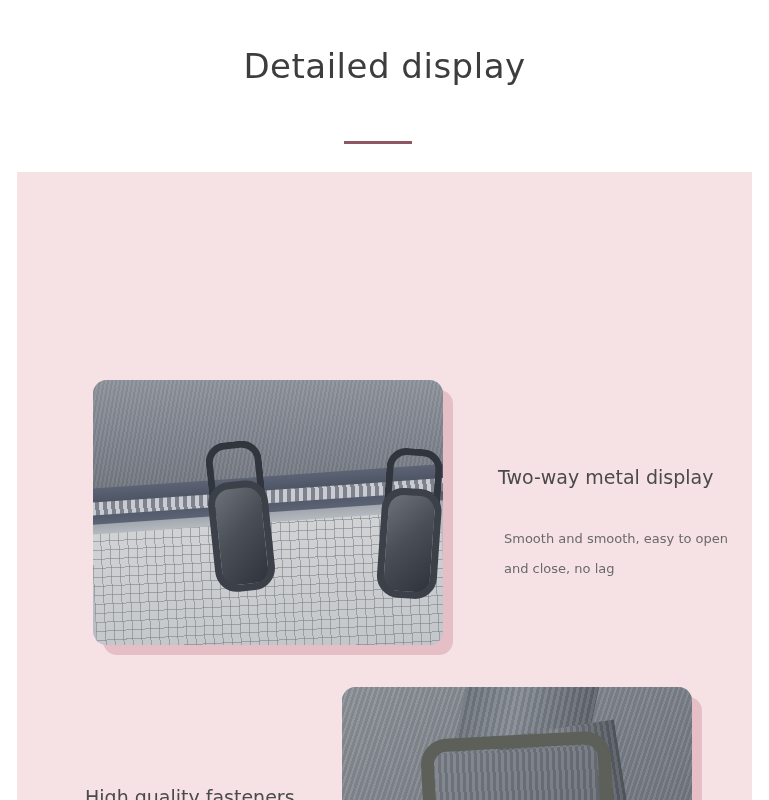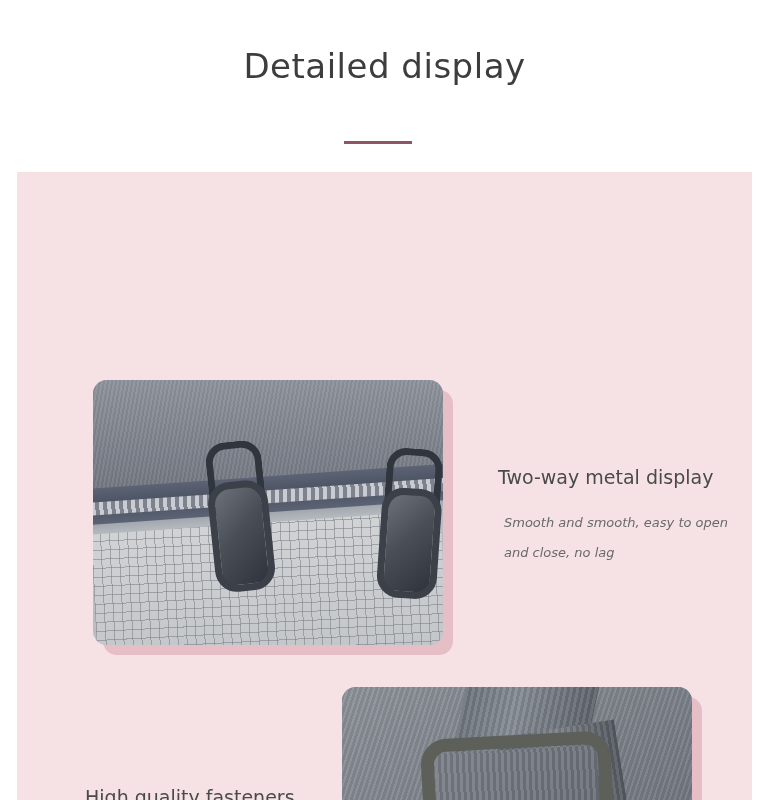--- a/index.html
+++ b/index.html
@@ -202,21 +202,21 @@
     font-family: "DejaVu Sans", sans-serif;
     white-space: nowrap;
   }
   .txt-body {
     font-size: 13px;
     color: #6a6a6a;
     line-height: 30px;
     font-family: "DejaVu Sans", sans-serif;
   }
   .block-right { top: 294px; left: 481px; width: 250px; }
-  .block-right .txt-body { margin-top: 20px; padding-left: 6px; font-style: italic; }
+  .block-right .txt-body { margin-top: 36px; padding-left: 6px; }
   .block-left { top: 614px; left: 68px; width: 250px; }
 </style>
 </head>
 <body>
 
 <div class="page">
 
   <div class="header">
     <div class="page-title">Detailed display</div>
     <div class="title-rule"></div>

